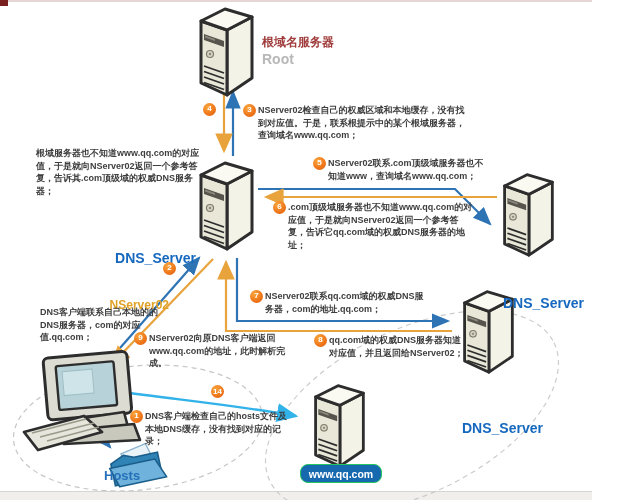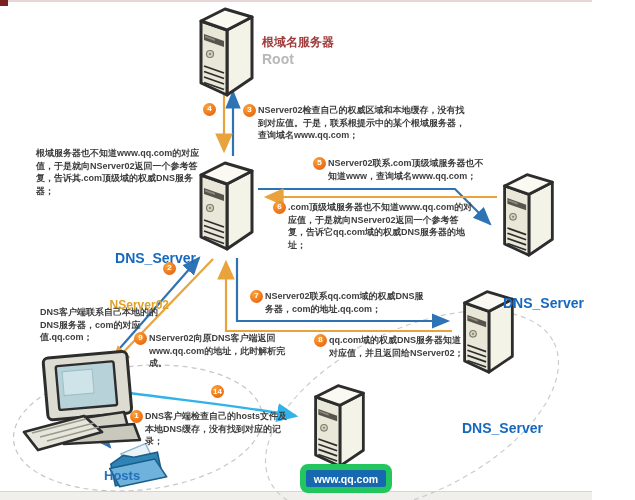--- a/index.html
+++ b/index.html
@@ -20,21 +20,21 @@
   .badge.right{right:0;}
   .badge.lone{position:absolute;}
   .nodelabel{position:absolute;font-weight:bold;}
   .lbl-blue{color:#1568be;font-size:14px;margin-top:39px;}
   .lbl-orange{color:#dfa126;font-size:12px;margin-top:32px;}
   .lbl-root-cn{color:#a03c3c;font-size:12px;}
   .lbl-root-en{color:#b8b8b8;font-size:14px;}
   .lbl-hosts{color:#2470b9;font-size:13px;}
   .ta-r{text-align:right;}
   .pill{position:absolute;left:300px;top:464px;width:80px;height:17px;background:#1669af;
-        border:6px solid #22c55e;border-radius:8px;color:#fff;font-size:10.5px;font-weight:bold;
+        border:1px solid #22c55e;border-radius:8px;color:#fff;font-size:10.5px;font-weight:bold;
         display:flex;align-items:center;justify-content:center;}
 </style>
 </head>
 <body>
 
 <div id="canvas">
 
   <div class="topstrip"></div>
   <div class="cornersq"></div>
   <div class="bottomstrip"></div>

